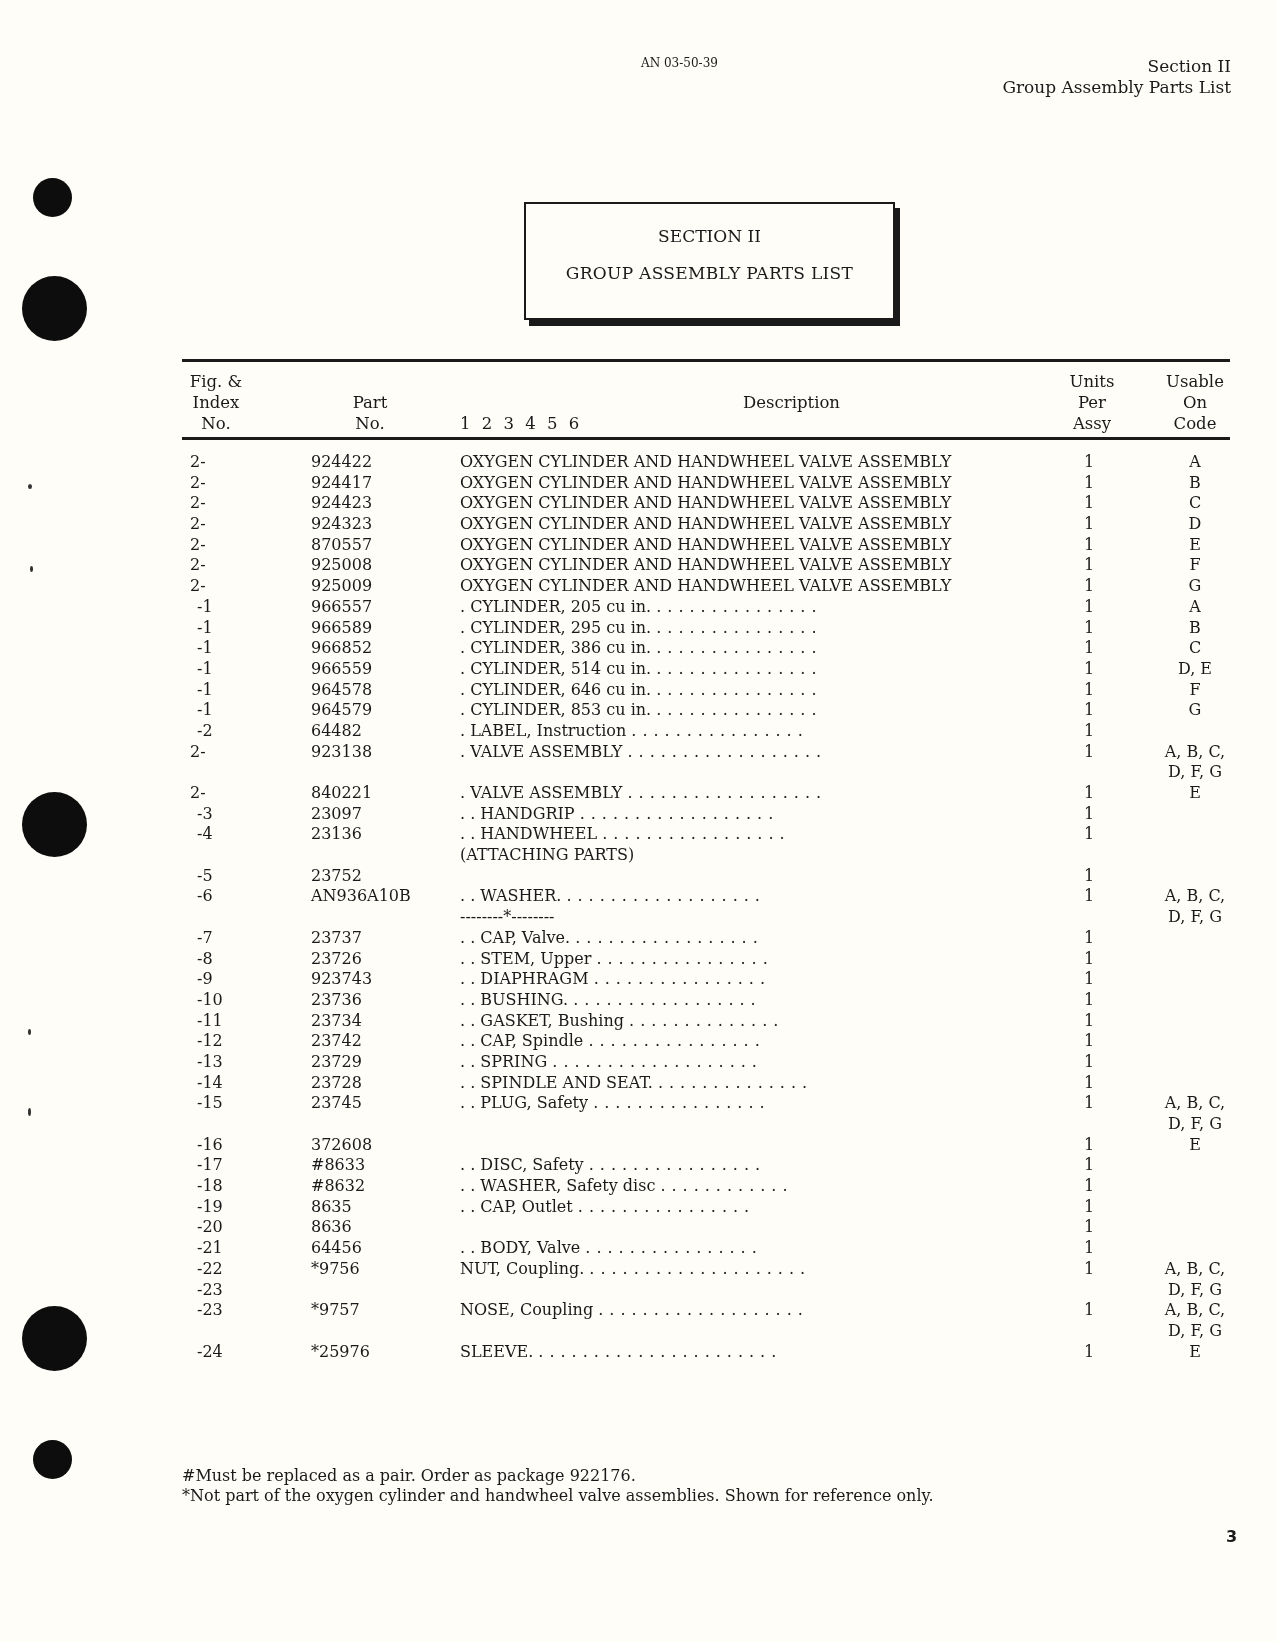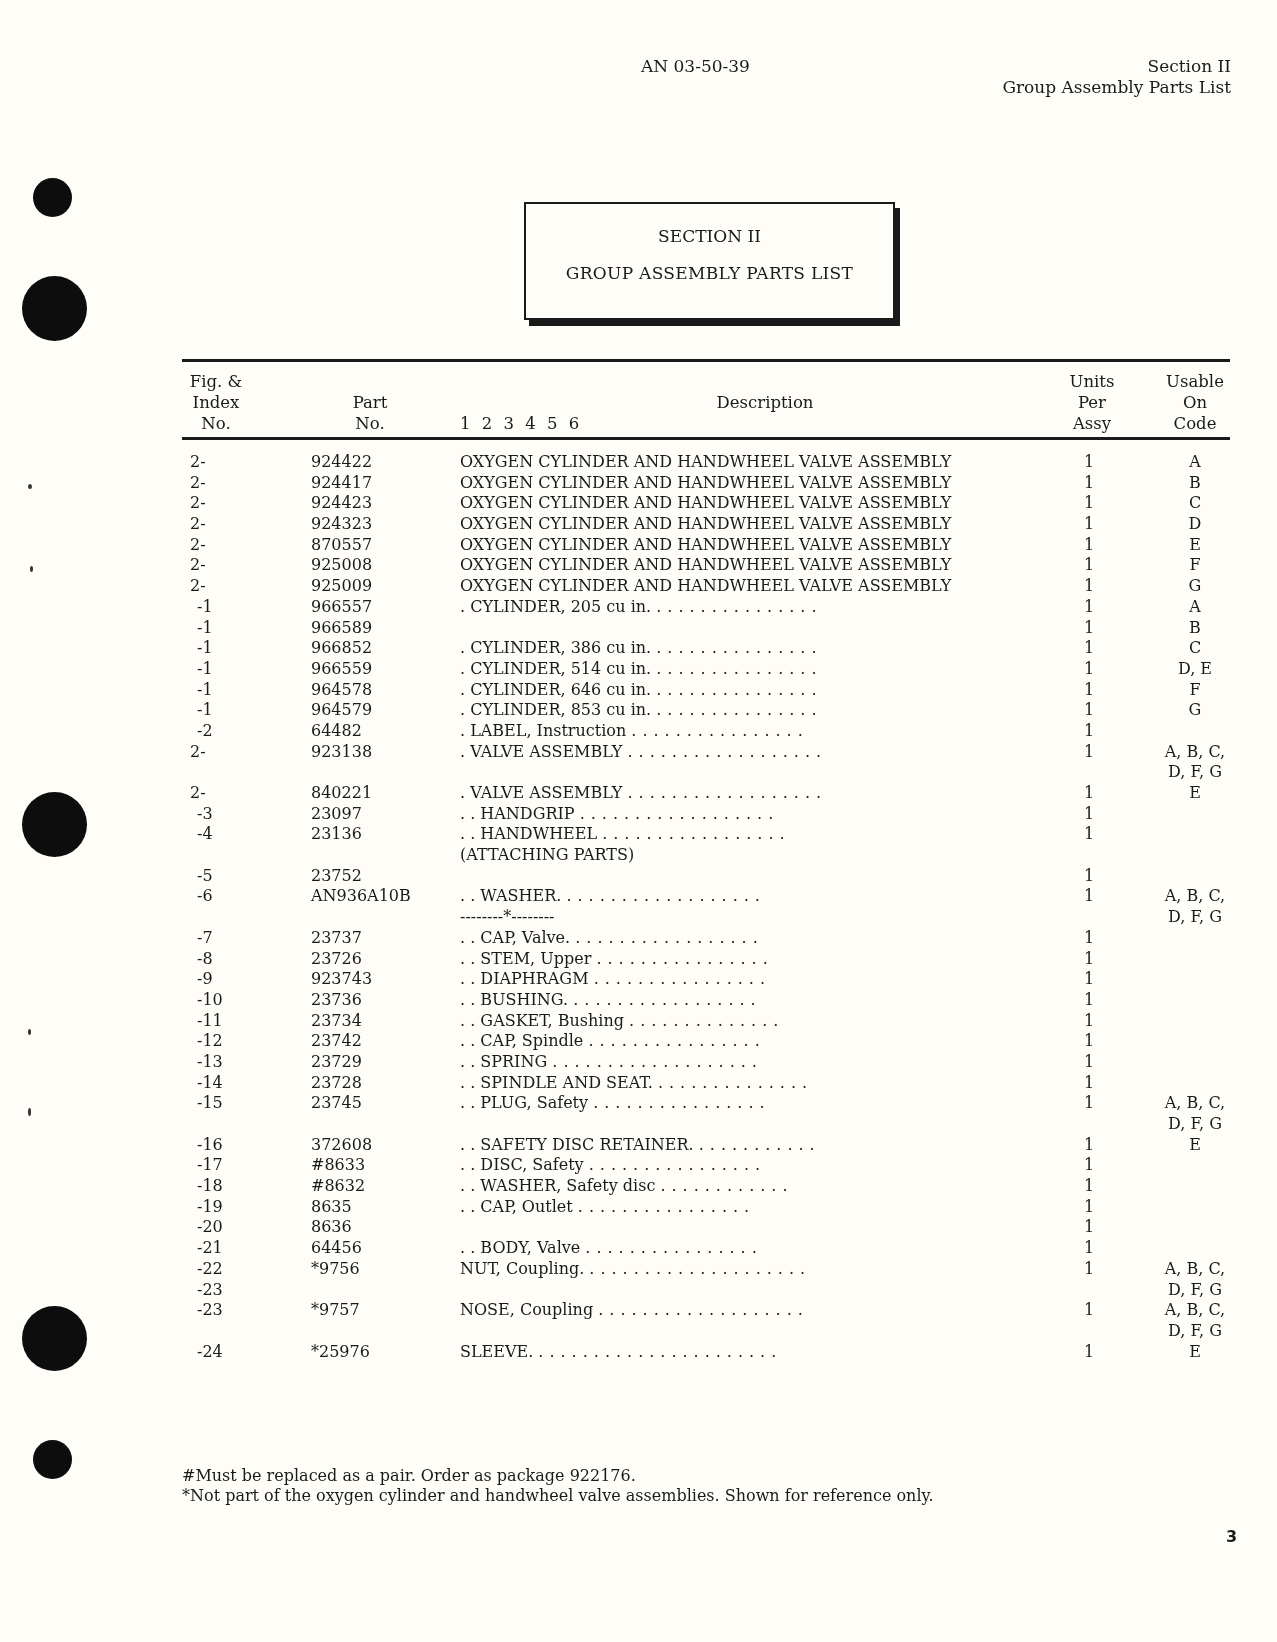--- a/index.html
+++ b/index.html
@@ -5,21 +5,21 @@
   html, body { margin: 0; padding: 0; }
   body {
     width: 1277px; height: 1642px;
     background: #fefdf8;
     position: relative;
     font-family: "DejaVu Serif", "Liberation Serif", serif;
     color: #1a1a1a;
     overflow: hidden;
   }
   .hole { position: absolute; background: #0d0d0d; border-radius: 50%; }
-  .hdr-left { position: absolute; left: 641px; top: 56px; font-size: 17px; }
+  .hdr-left { position: absolute; left: 641px; top: 56px; font-size: 12px; }
   .hdr-right { position: absolute; right: 46px; top: 56px; font-size: 17px; text-align: right; line-height: 21px; }
   .title-box {
     position: absolute; left: 524px; top: 202px; width: 371px; height: 118px;
     border: 2px solid #1a1a1a; box-sizing: border-box;
     box-shadow: 5px 6px 0 #1a1a1a;
     text-align: center; font-size: 17px; background: #fefdf8;
   }
   .title-box .l1 { margin-top: 22px; }
   .title-box .l2 { margin-top: 17px; letter-spacing: 0.3px; }
   .rule-top { position: absolute; left: 182px; top: 359px; width: 1048px; height: 3px; background: #1a1a1a; }
@@ -67,21 +67,21 @@
 <div class="colhead" style="left:180px;top:371px;width:72px;text-align:center;">
   <div>Fig. &amp;</div>
   <div>Index</div>
   <div>No.</div>
 </div>
 <div class="colhead" style="left:335px;top:392px;width:70px;">
   <div>Part</div>
   <div>No.</div>
 </div>
 <div class="colhead" style="left:460px;top:413px;width:150px;text-align:left;word-spacing:6px;">1 2 3 4 5 6</div>
-<div class="colhead" style="left:690px;top:392px;width:150px;">Description</div>
+<div class="colhead" style="left:690px;top:392px;width:150px;text-align:right;">Description</div>
 <div class="colhead" style="left:1057px;top:371px;width:70px;text-align:center;">
   <div>Units</div>
   <div>Per</div>
   <div>Assy</div>
 </div>
 <div class="colhead" style="left:1155px;top:371px;width:80px;">
   <div>Usable</div>
   <div>On</div>
   <div>Code</div>
 </div>
@@ -140,20 +140,21 @@
     <div class="row">
       <span class="c-idx sub">-1</span>
       <span class="c-part">966557</span>
       <span class="c-desc"><span>. CYLINDER, 205 cu in.</span> <span class="dots">...............</span></span>
       <span class="c-units">1</span>
       <span class="c-code">A</span>
     </div>
     <div class="row">
       <span class="c-idx sub">-1</span>
       <span class="c-part">966589</span>
+      <span class="c-desc"><span>. CYLINDER, 295 cu in.</span> <span class="dots">...............</span></span>
       <span class="c-units">1</span>
       <span class="c-code">B</span>
     </div>
     <div class="row">
       <span class="c-idx sub">-1</span>
       <span class="c-part">966852</span>
       <span class="c-desc"><span>. CYLINDER, 386 cu in.</span> <span class="dots">...............</span></span>
       <span class="c-units">1</span>
       <span class="c-code">C</span>
     </div>
@@ -302,21 +303,20 @@
       <span class="c-idx sub">-15</span>
       <span class="c-part">23745</span>
       <span class="c-desc"><span>. . PLUG, Safety</span> <span class="dots">................</span></span>
       <span class="c-units">1</span>
       <span class="c-code">A, B, C,
 D, F, G</span>
     </div>
     <div class="row">
       <span class="c-idx sub">-16</span>
       <span class="c-part">372608</span>
-      <span class="c-desc"><span>. . SAFETY DISC RETAINER.</span> <span class="dots">...........</span></span>
       <span class="c-units">1</span>
       <span class="c-code">E</span>
     </div>
     <div class="row">
       <span class="c-idx sub">-17</span>
       <span class="c-part">#8633</span>
       <span class="c-desc"><span>. . DISC, Safety</span> <span class="dots">................</span></span>
       <span class="c-units">1</span>
       <span class="c-code"></span>
     </div>

